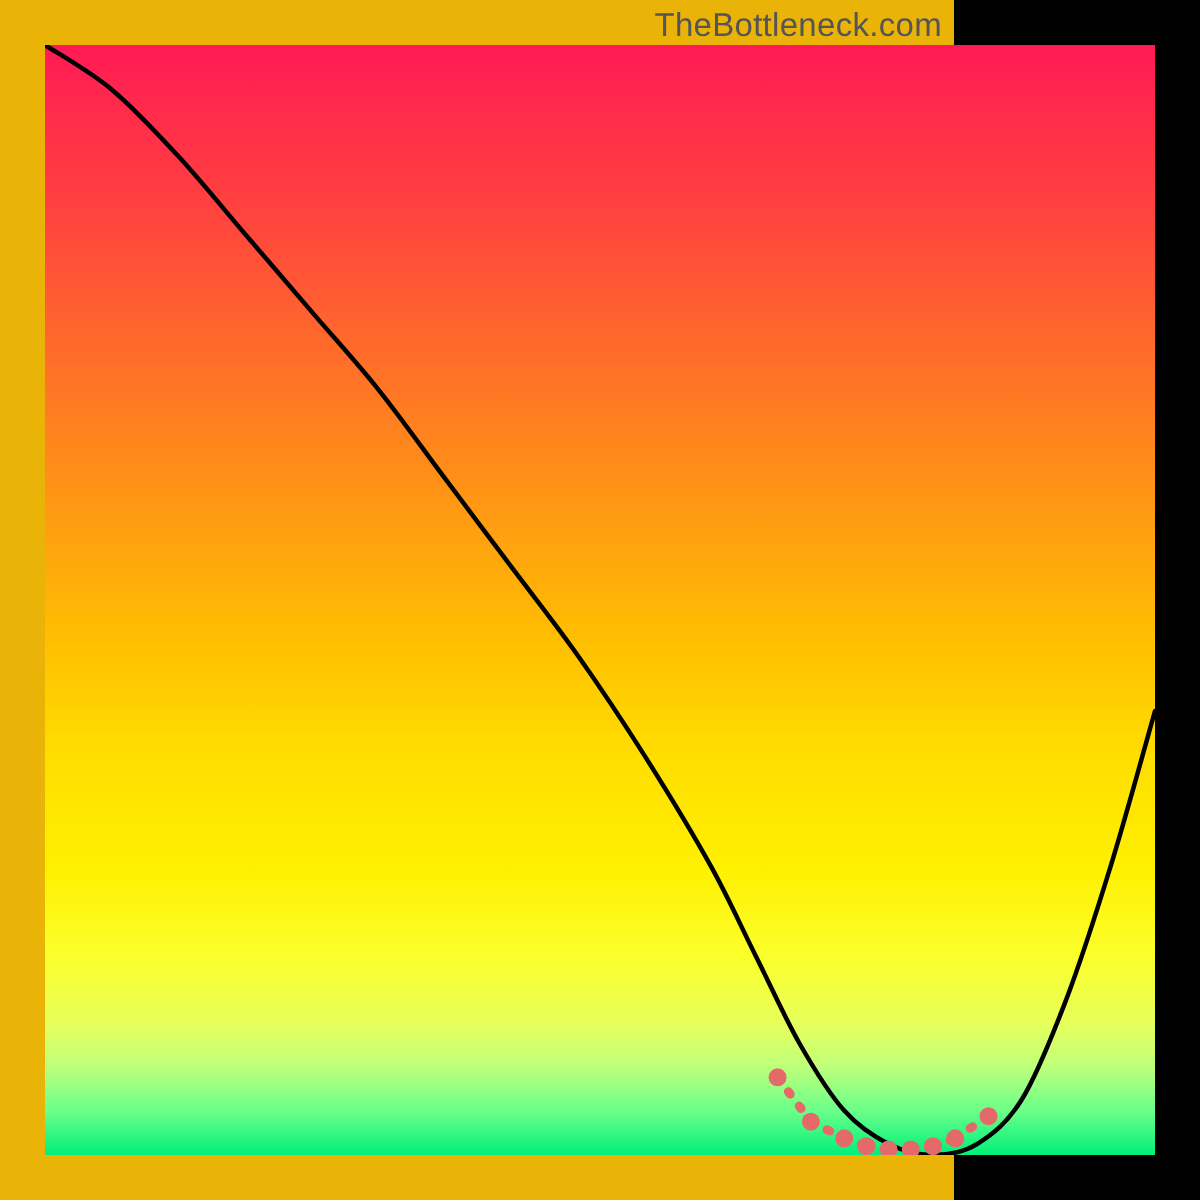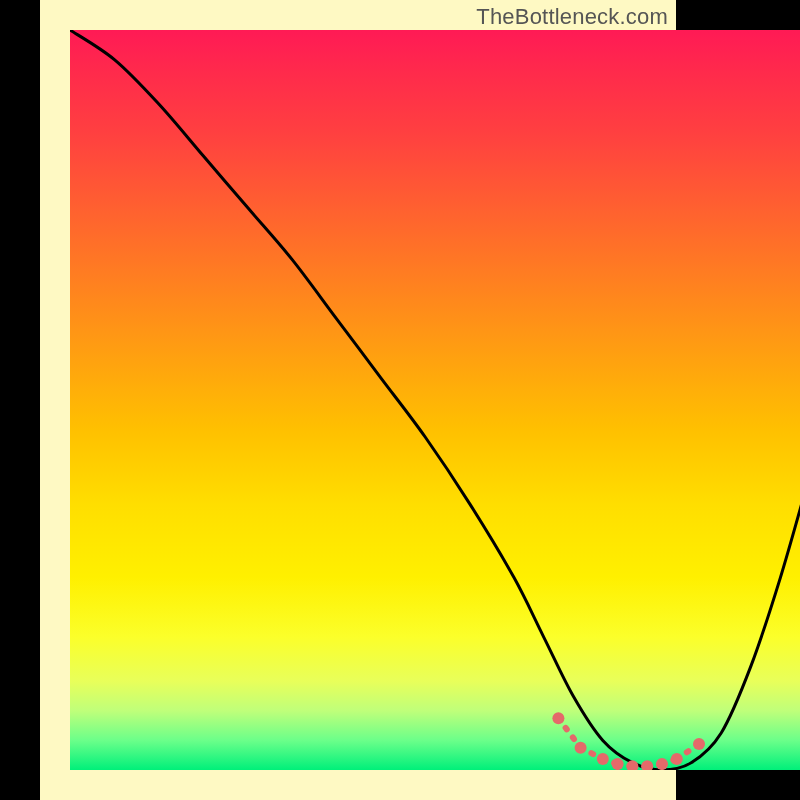--- a/index.html
+++ b/index.html
@@ -8,22 +8,21 @@
     width: 800px;
     height: 800px;
     background: #000;
     overflow: hidden;
     font-family: Arial, Helvetica, sans-serif;
   }
   .frame {
     position: relative;
     width: 636px;
     height: 800px;
-    background: #fef9c3;
-    margin-left: 40px;
+    background: #eab308;
   }
   .plot {
     position: absolute;
     left: 30px;
     top: 30px;
     width: 740px;
     height: 740px;
     overflow: hidden;
     background: linear-gradient(
       to bottom,

